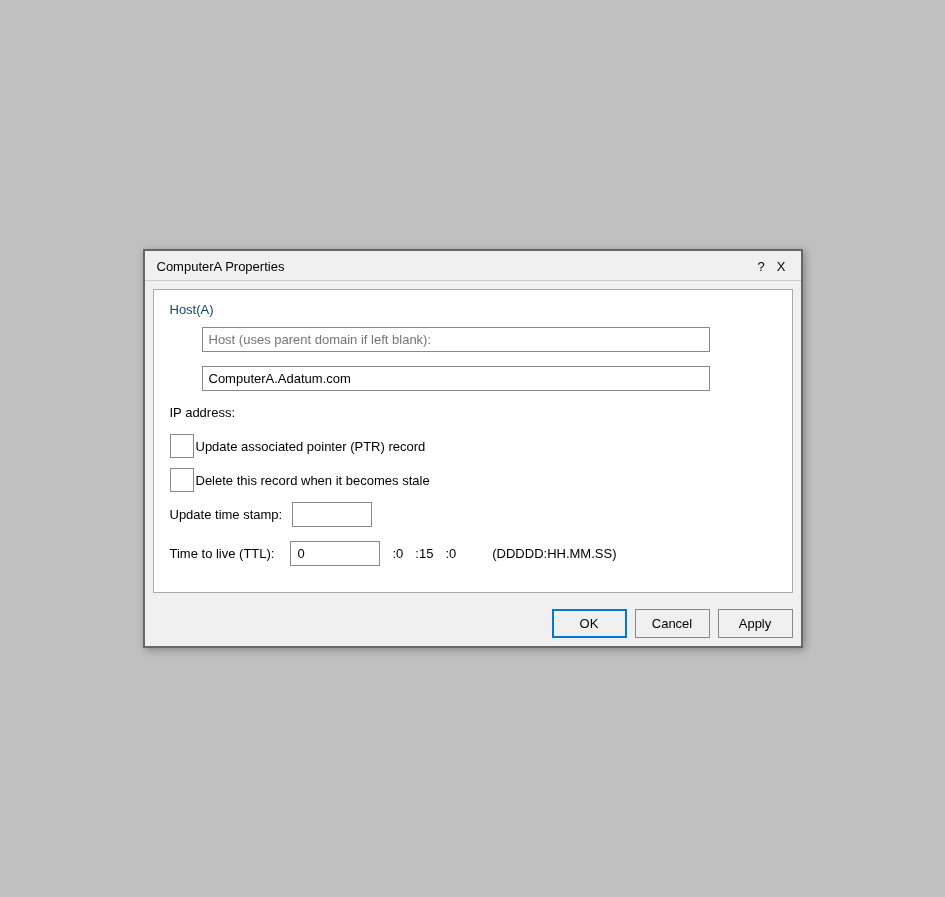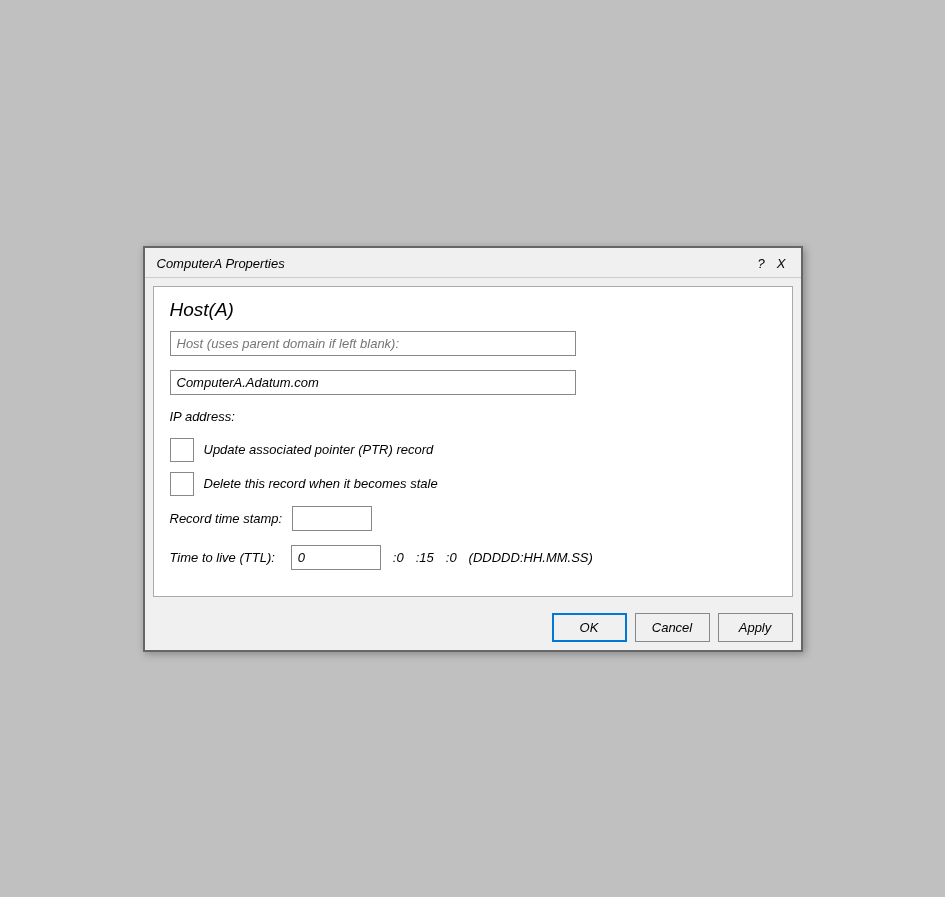--- a/index.html
+++ b/index.html
@@ -1,21 +1,20 @@
 <!DOCTYPE html>
 <html><head>
   <meta charset="utf-8">
   <style>
     * {
       box-sizing: border-box;
       margin: 0;
       padding: 0;
       font-family: 'Segoe UI', Tahoma, Arial, sans-serif;
       font-size: 13px;
-      font-style: italic;
     }
 
     body {
       background: #c0c0c0;
       display: flex;
       justify-content: center;
       align-items: center;
       min-height: 897px;
       width: 945px;
     }
@@ -59,54 +58,55 @@
     }
 
     .dialog-content {
       padding: 12px 16px 12px 16px;
       border: 1px solid #aaa;
       margin: 8px;
       background: #fff;
     }
 
     .section-label {
-      font-size: 19px;
-      color: #000000;
+      font-size: 13px;
+      color: #0c4a6e;
       margin-bottom: 10px;
       font-weight: normal;
     }
 
     .field-group {
       margin-bottom: 14px;
     }
 
     .field-label {
       font-size: 13px;
       color: #000;
       margin-bottom: 4px;
       display: block;
     }
 
     .text-input {
-      width: 406px;
+      width: 508px;
       border: 1px solid #888;
       padding: 4px 6px;
       font-size: 13px;
       background: #fff;
       outline: none;
+      margin-left: 32px;
     }
 
     .text-input.focused {
       border: 2px solid #0078d7;
     }
 
     .checkbox-row {
       display: flex;
       align-items: center;
-      gap: 10px;
+      gap: 2px;
       margin-bottom: 10px;
     }
 
     .checkbox-box {
       width: 24px;
       height: 24px;
       border: 1px solid #888;
       background: #fff;
       flex-shrink: 0;
       cursor: pointer;
@@ -160,21 +160,21 @@
     }
 
     .ttl-segment {
       font-size: 13px;
       color: #000;
     }
 
     .ttl-format {
       font-size: 13px;
       color: #000;
-      margin-left: 0;
+      margin-left: 24px;
     }
 
     .button-row {
       display: flex;
       justify-content: flex-end;
       gap: 8px;
       padding: 8px 8px 8px 8px;
     }
 
     .dialog-btn {
@@ -223,21 +223,21 @@
       <div class="checkbox-box"></div>
       <span class="checkbox-label">Update associated pointer (PTR) record</span>
     </div>
 
     <div class="checkbox-row">
       <div class="checkbox-box"></div>
       <span class="checkbox-label">Delete this record when it becomes stale</span>
     </div>
 
     <div class="timestamp-row">
-      <span class="timestamp-label">Record time stamp:</span>
+      <span class="timestamp-label">Update time stamp:</span>
       <input class="timestamp-input" type="text" style="">
     </div>
 
     <div class="ttl-row">
       <span class="ttl-label">Time to live (TTL):</span>
       <input class="ttl-input" type="text" value="0" style="">
       <span class="ttl-segment">:0</span>
       <span class="ttl-segment">:15</span>
       <span class="ttl-segment">:0</span>
       <span class="ttl-format">(DDDDD:HH.MM.SS)</span>

